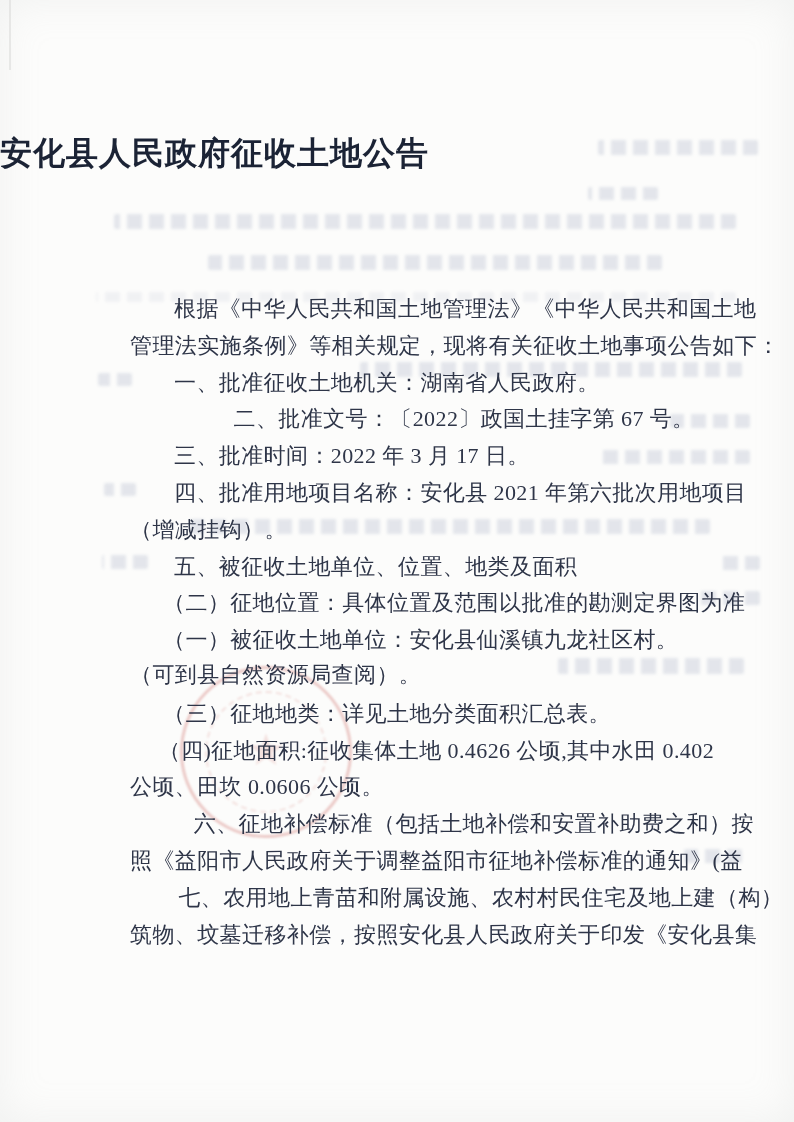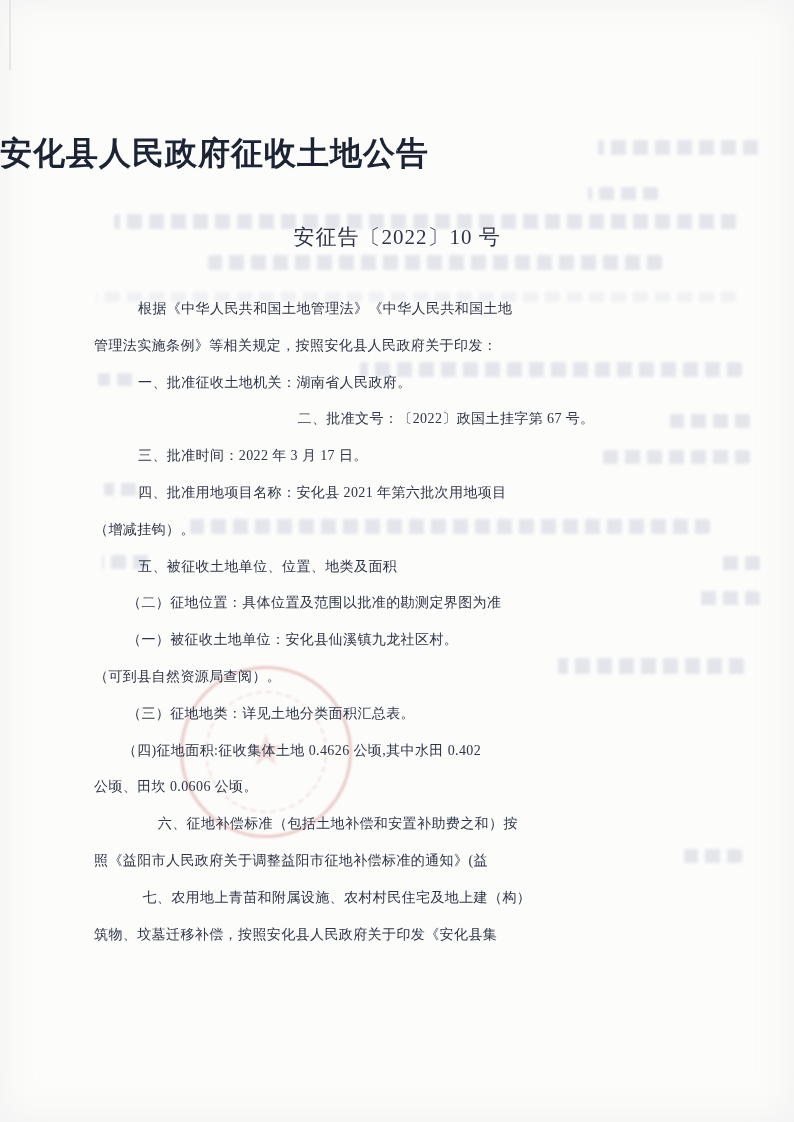--- a/index.html
+++ b/index.html
@@ -33,24 +33,25 @@
     position:absolute;top:223px;left:0;width:100%;
     text-align:center;
     font-size:21px;letter-spacing:1px;
     color:var(--ink);
   }
   .body{
     position:absolute;top:291px;left:94px;width:660px;
   }
   .bline{
     white-space:pre;
-    font-size:14px;
+    font-size:22px;
     line-height:36.8px;height:36.8px;
     color:var(--ink);
     letter-spacing:.4px;
+    margin-left:36px;
   }
   
   .ghost{
     position:absolute;
     background:repeating-linear-gradient(90deg, var(--ghost-ink) 0 15px, transparent 15px 22px);
     opacity:.24;
     filter:blur(1.5px);
     transform:scaleX(-1);
     border-radius:2px;
   }
@@ -102,25 +103,24 @@
   <div class="ghost" style="left:698px;top:591px;width:62px;height:14px;"></div>
   <div class="ghost" style="left:558px;top:658px;width:186px;height:16px;"></div>
   <div class="ghost" style="left:684px;top:849px;width:58px;height:14px;"></div>
 
   <div class="seal">
     <span class="seal-star">★</span>
   </div>
 
   <h1 class="title">安化县人民政府征收土地公告</h1>
 
-  <div class="docnum">安征告〔2022〕10 号</div>
 
   <div class="body" id="document-body">
       <div class="bline" style="padding-left: 44px;">根据《中华人民共和国土地管理法》《中华人民共和国土地</div>
-      <div class="bline" style="padding-left: 0px;">管理法实施条例》等相关规定，按照安化县人民政府关于印发：</div>
+      <div class="bline" style="padding-left: 0px;">管理法实施条例》等相关规定，现将有关征收土地事项公告如下：</div>
       <div class="bline" style="padding-left: 44px;">一、批准征收土地机关：湖南省人民政府。</div>
       <div class="bline" style="padding-left: 44px; text-align: center;">二、批准文号：〔2022〕政国土挂字第 67 号。</div>
       <div class="bline" style="padding-left: 44px;">三、批准时间：2022 年 3 月 17 日。</div>
       <div class="bline" style="padding-left: 44px;">四、批准用地项目名称：安化县 2021 年第六批次用地项目</div>
       <div class="bline" style="padding-left: 0px;">（增减挂钩）。</div>
       <div class="bline" style="padding-left: 44px;">五、被征收土地单位、位置、地类及面积</div>
       <div class="bline" style="padding-left: 33px;">（二）征地位置：具体位置及范围以批准的勘测定界图为准</div>
       <div class="bline" style="padding-left: 33px;">（一）被征收土地单位：安化县仙溪镇九龙社区村。</div>
       <div class="bline" style="padding-left: 0px; font-family: Liberation Mono, monospace;">（可到县自然资源局查阅）。</div>
       <div class="bline" style="padding-left: 33px;">（三）征地地类：详见土地分类面积汇总表。</div>

